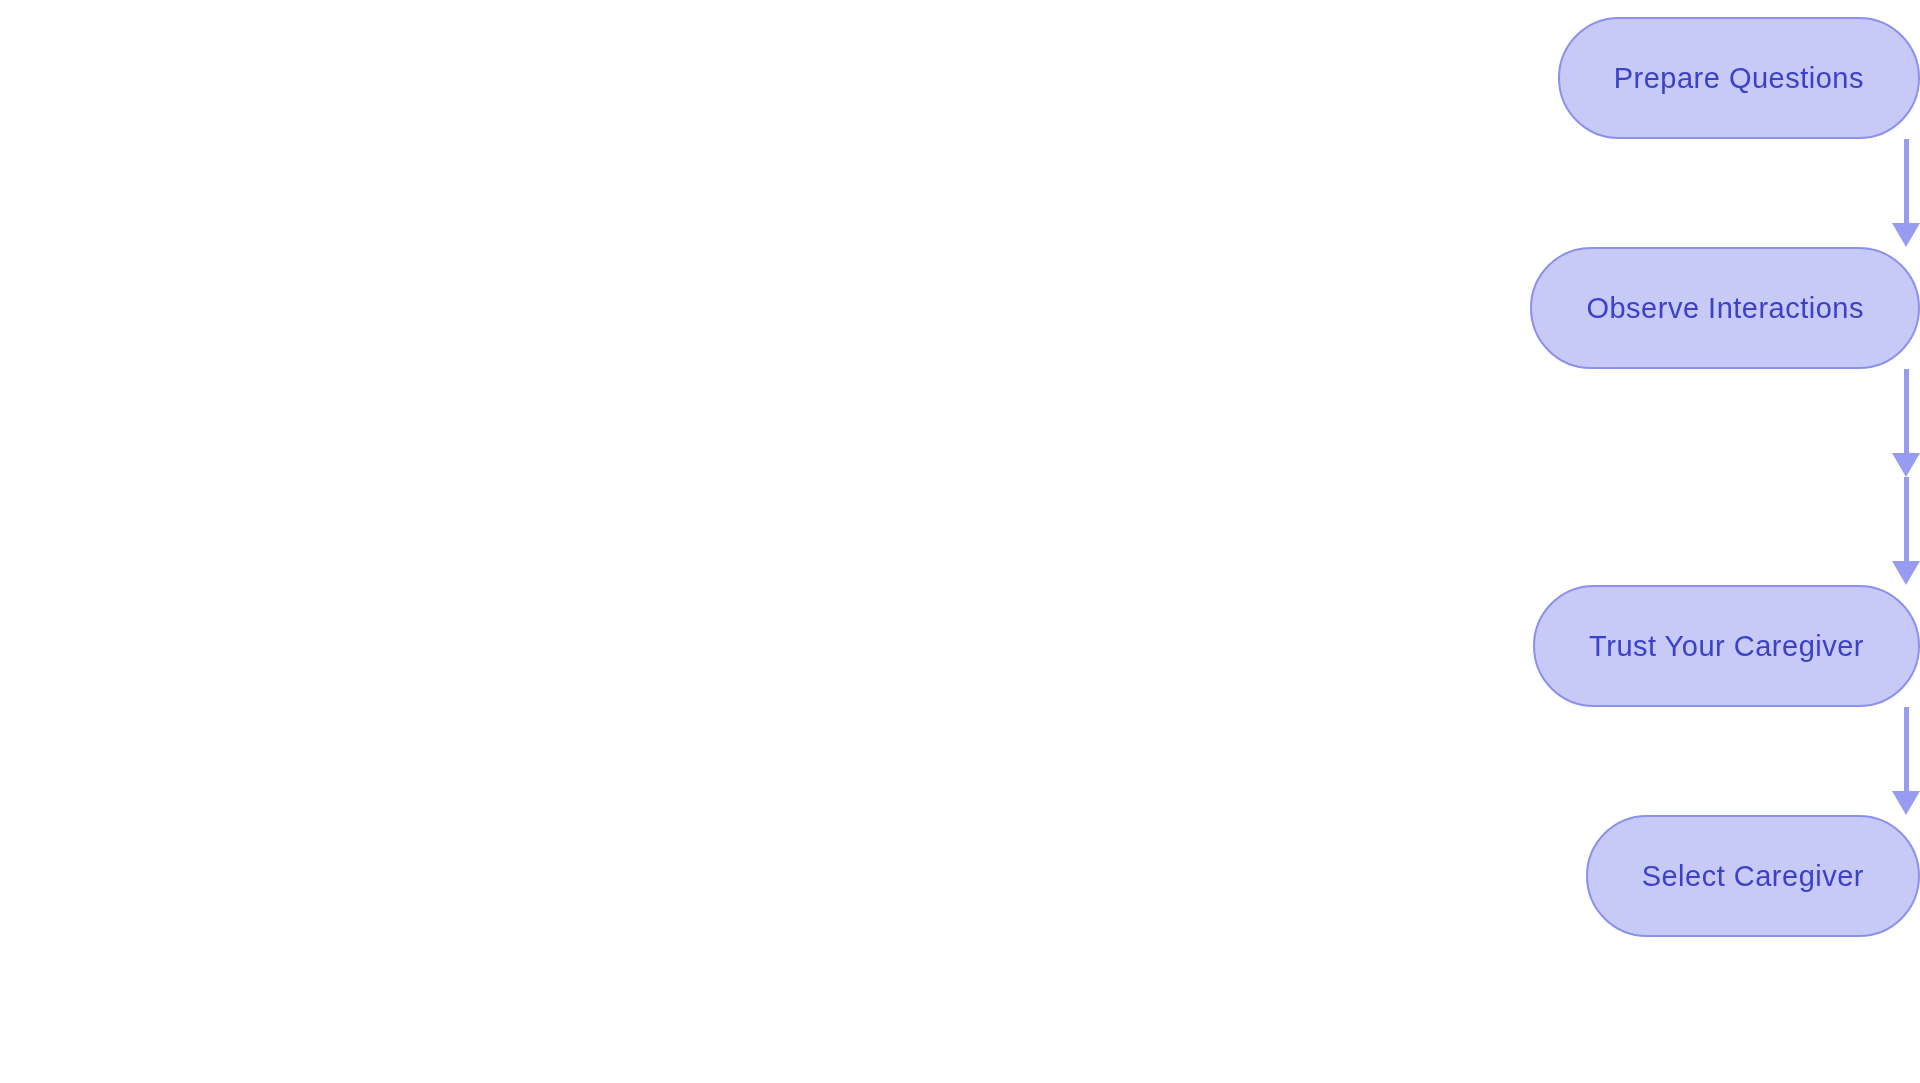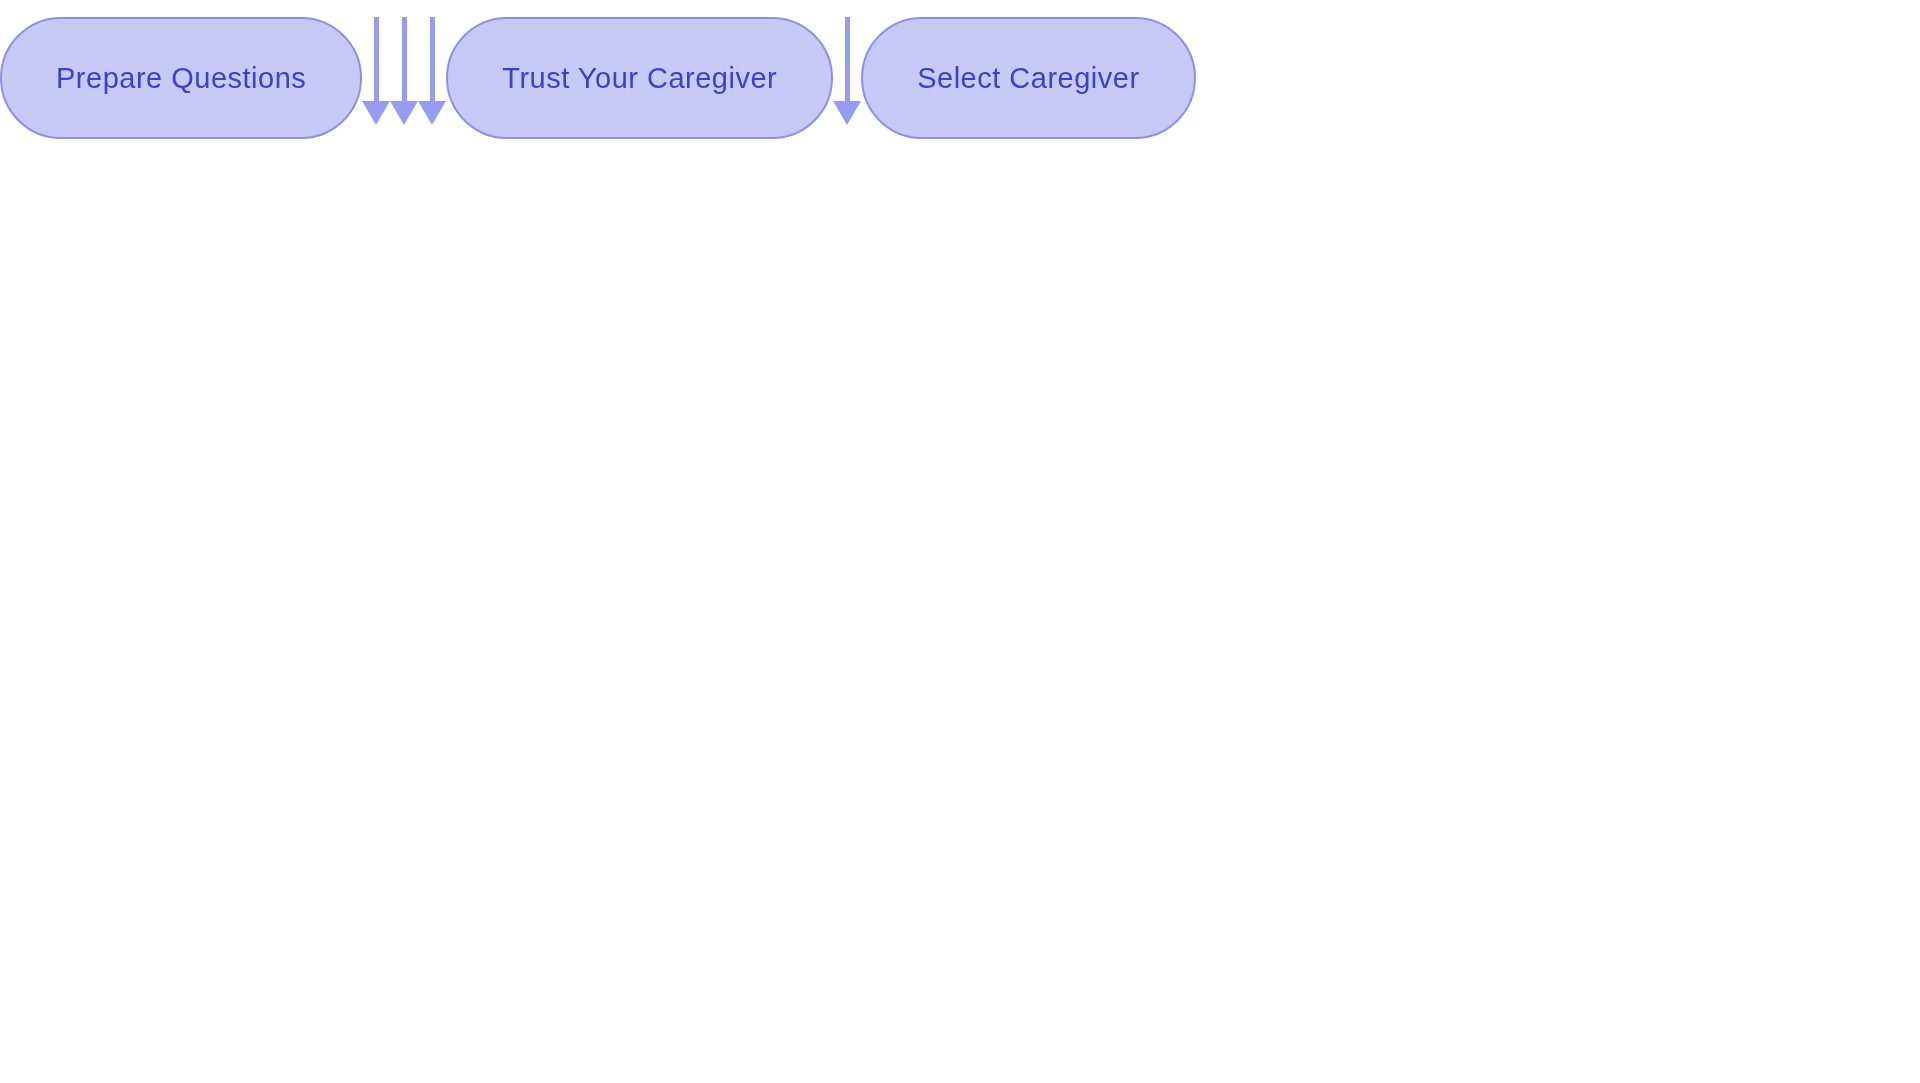--- a/index.html
+++ b/index.html
@@ -9,22 +9,22 @@
     font-family: "Liberation Sans", "DejaVu Sans", sans-serif;
   }
 
   .canvas {
     position: relative;
     width: 1920px;
     height: 1083px;
     background: #ffffff;
     overflow: hidden;
     display: flex;
-    flex-direction: row;
-    align-items: flex-start;
+    flex-direction: column;
+    align-items: flex-end;
     padding-top: 17px;
   }
 
   .flow-node {
     height: 122px;
     min-width: 300px;
     padding: 0 54px;
     display: flex;
     align-items: center;
     justify-content: center;
@@ -74,20 +74,23 @@
 
   <div class="flow-node">
     <span class="node-label">Prepare Questions</span>
   </div>
 
   <div class="flow-arrow">
     <div class="arrow-line"></div>
     <div class="arrow-head"></div>
   </div>
 
+  <div class="flow-node">
+    <span class="node-label">Observe Interactions</span>
+  </div>
 
   <div class="flow-arrow">
     <div class="arrow-line"></div>
     <div class="arrow-head"></div>
   </div>
 
 
   <div class="flow-arrow">
     <div class="arrow-line"></div>
     <div class="arrow-head"></div>

